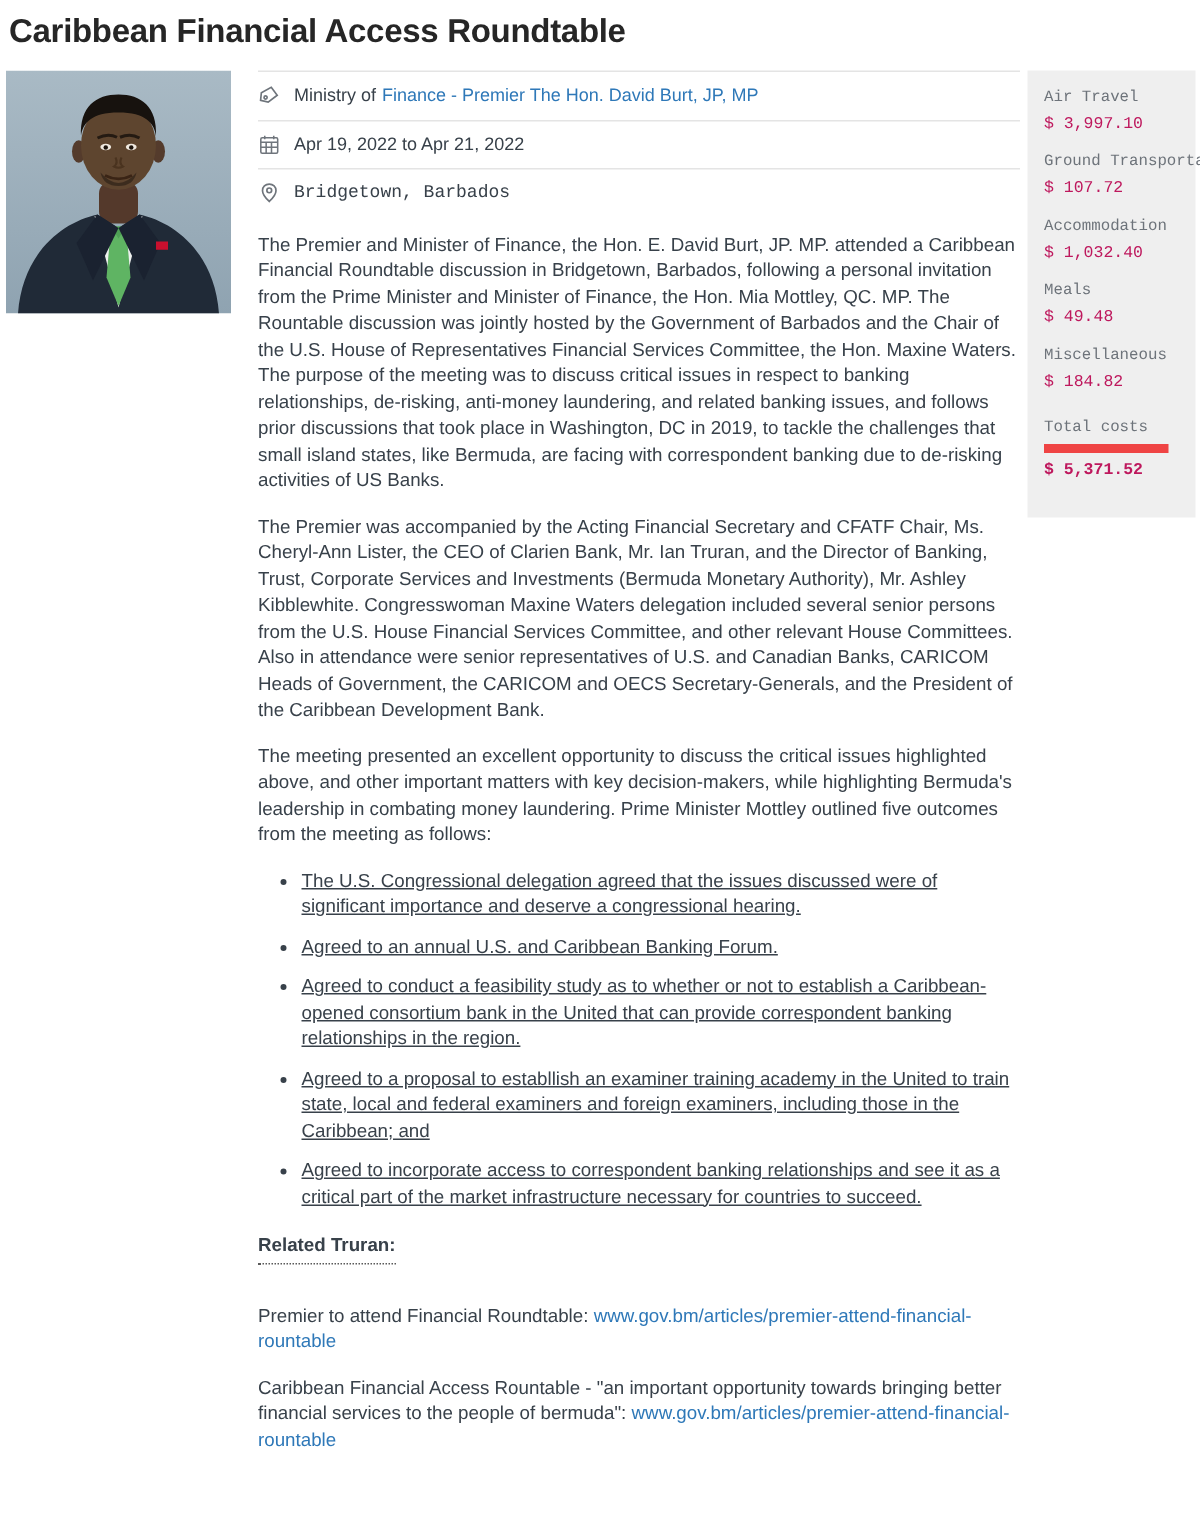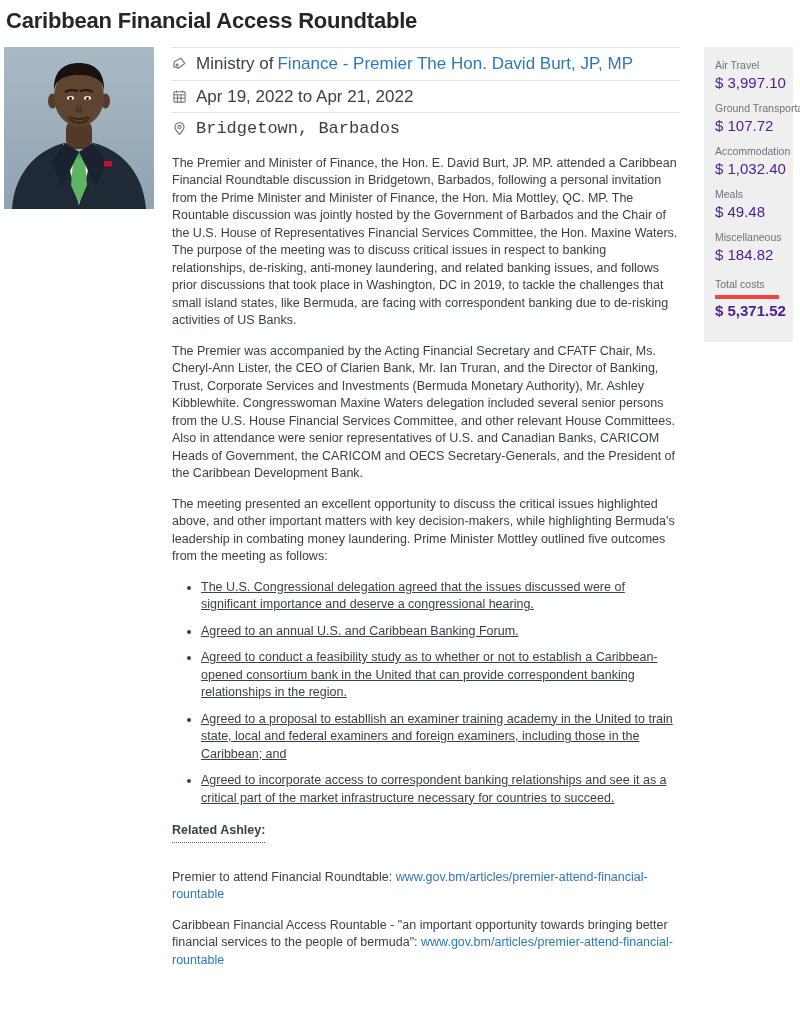--- a/index.html
+++ b/index.html
@@ -31,21 +31,21 @@
     margin-left: 18px;
     font-size: 12.5px;
     line-height: 17.5px;
   }
   .meta { border-top: 1px solid #e4e4e4; margin-bottom: 10px; }
   .meta-row {
     display: flex;
     align-items: center;
     padding: 7px 0;
     border-bottom: 1px solid #e4e4e4;
-    font-size: 17px;
+    font-size: 12px;
   }
   .meta-row:last-child { border-bottom: none; font-family: Liberation Mono, monospace; }
   .meta-icon { flex: none; width: 15px; height: 15px; margin-right: 9px; display: inline-flex; }
   .meta-icon svg { width: 15px; height: 15px; stroke: #6f757c; fill: none; }
   .meta-text { color: #38414a; }
   a.link, .link {
     color: #2e78b8;
     text-decoration: none;
     cursor: pointer;
     word-break: break-word;
@@ -61,42 +61,43 @@
     display: inline-block;
     border-bottom: 1px dotted #5a5a5a;
     padding-bottom: 2px;
     margin: 2px 0 13px 0;
   }
   .heading-block { margin: 0 0 13px 0; }
 
   
   .sidebar {
     flex: none;
-    width: 89px;
-    margin-left: 24px;
+    width: 112px;
+    margin-left: 5px;
     background: #efefef;
     padding: 12px 4px 12px 11px;
     min-height: 246px;
+    font-family: Liberation Mono, monospace;
   }
   .cost-item { margin-bottom: 11px; }
   .cost-label {
     font-size: 10.5px;
     color: #6d737a;
     line-height: 13px;
     margin-bottom: 3px;
     white-space: nowrap;
   }
   .cost-value {
-    font-size: 15px;
-    color: #4c1d95;
+    font-size: 11px;
+    color: #be185d;
     line-height: 16px;
   }
   .cost-total .cost-label {
     display: inline-block;
-    border-bottom: 4px solid #ef4444;
+    border-bottom: 6px solid #ef4444;
     padding: 0 14px 4px 0;
     margin-bottom: 4px;
   }
   .cost-total .cost-value { font-weight: 700; }
 </style>
 </head>
 <body>
 
 <div class="page">
 
@@ -196,21 +197,21 @@
       <ul class="outcomes">
         <li>The U.S. Congressional delegation agreed that the issues discussed were of significant importance and deserve a congressional hearing.</li>
         <li>Agreed to an annual U.S. and Caribbean Banking Forum.</li>
         <li>Agreed to conduct a feasibility study as to whether or not to establish a Caribbean-opened consortium bank in the United that can provide correspondent banking relationships in the region.</li>
         <li>Agreed to a proposal to establlish an examiner training academy in the United to train state, local and federal examiners and foreign examiners, including those in the Caribbean; and</li>
         <li>Agreed to incorporate access to correspondent banking relationships and see it as a critical part of the market infrastructure necessary for countries to succeed.</li>
       </ul>
 
 
       <div class="heading-block">
-        <span class="section-heading">Related Ashley:</span>
+        <span class="section-heading">Related Truran:</span>
       </div>
 
       <p>
         <span>Premier to attend Financial Roundtable: </span><a class="link">www.gov.bm/articles/premier-attend-financial-rountable</a>
       </p>
       <p>
         <span>Caribbean Financial Access Rountable - "an important opportunity towards bringing better financial services to the people of bermuda": </span><a class="link">www.gov.bm/articles/premier-attend-financial-rountable</a>
       </p>
 
     </div>

